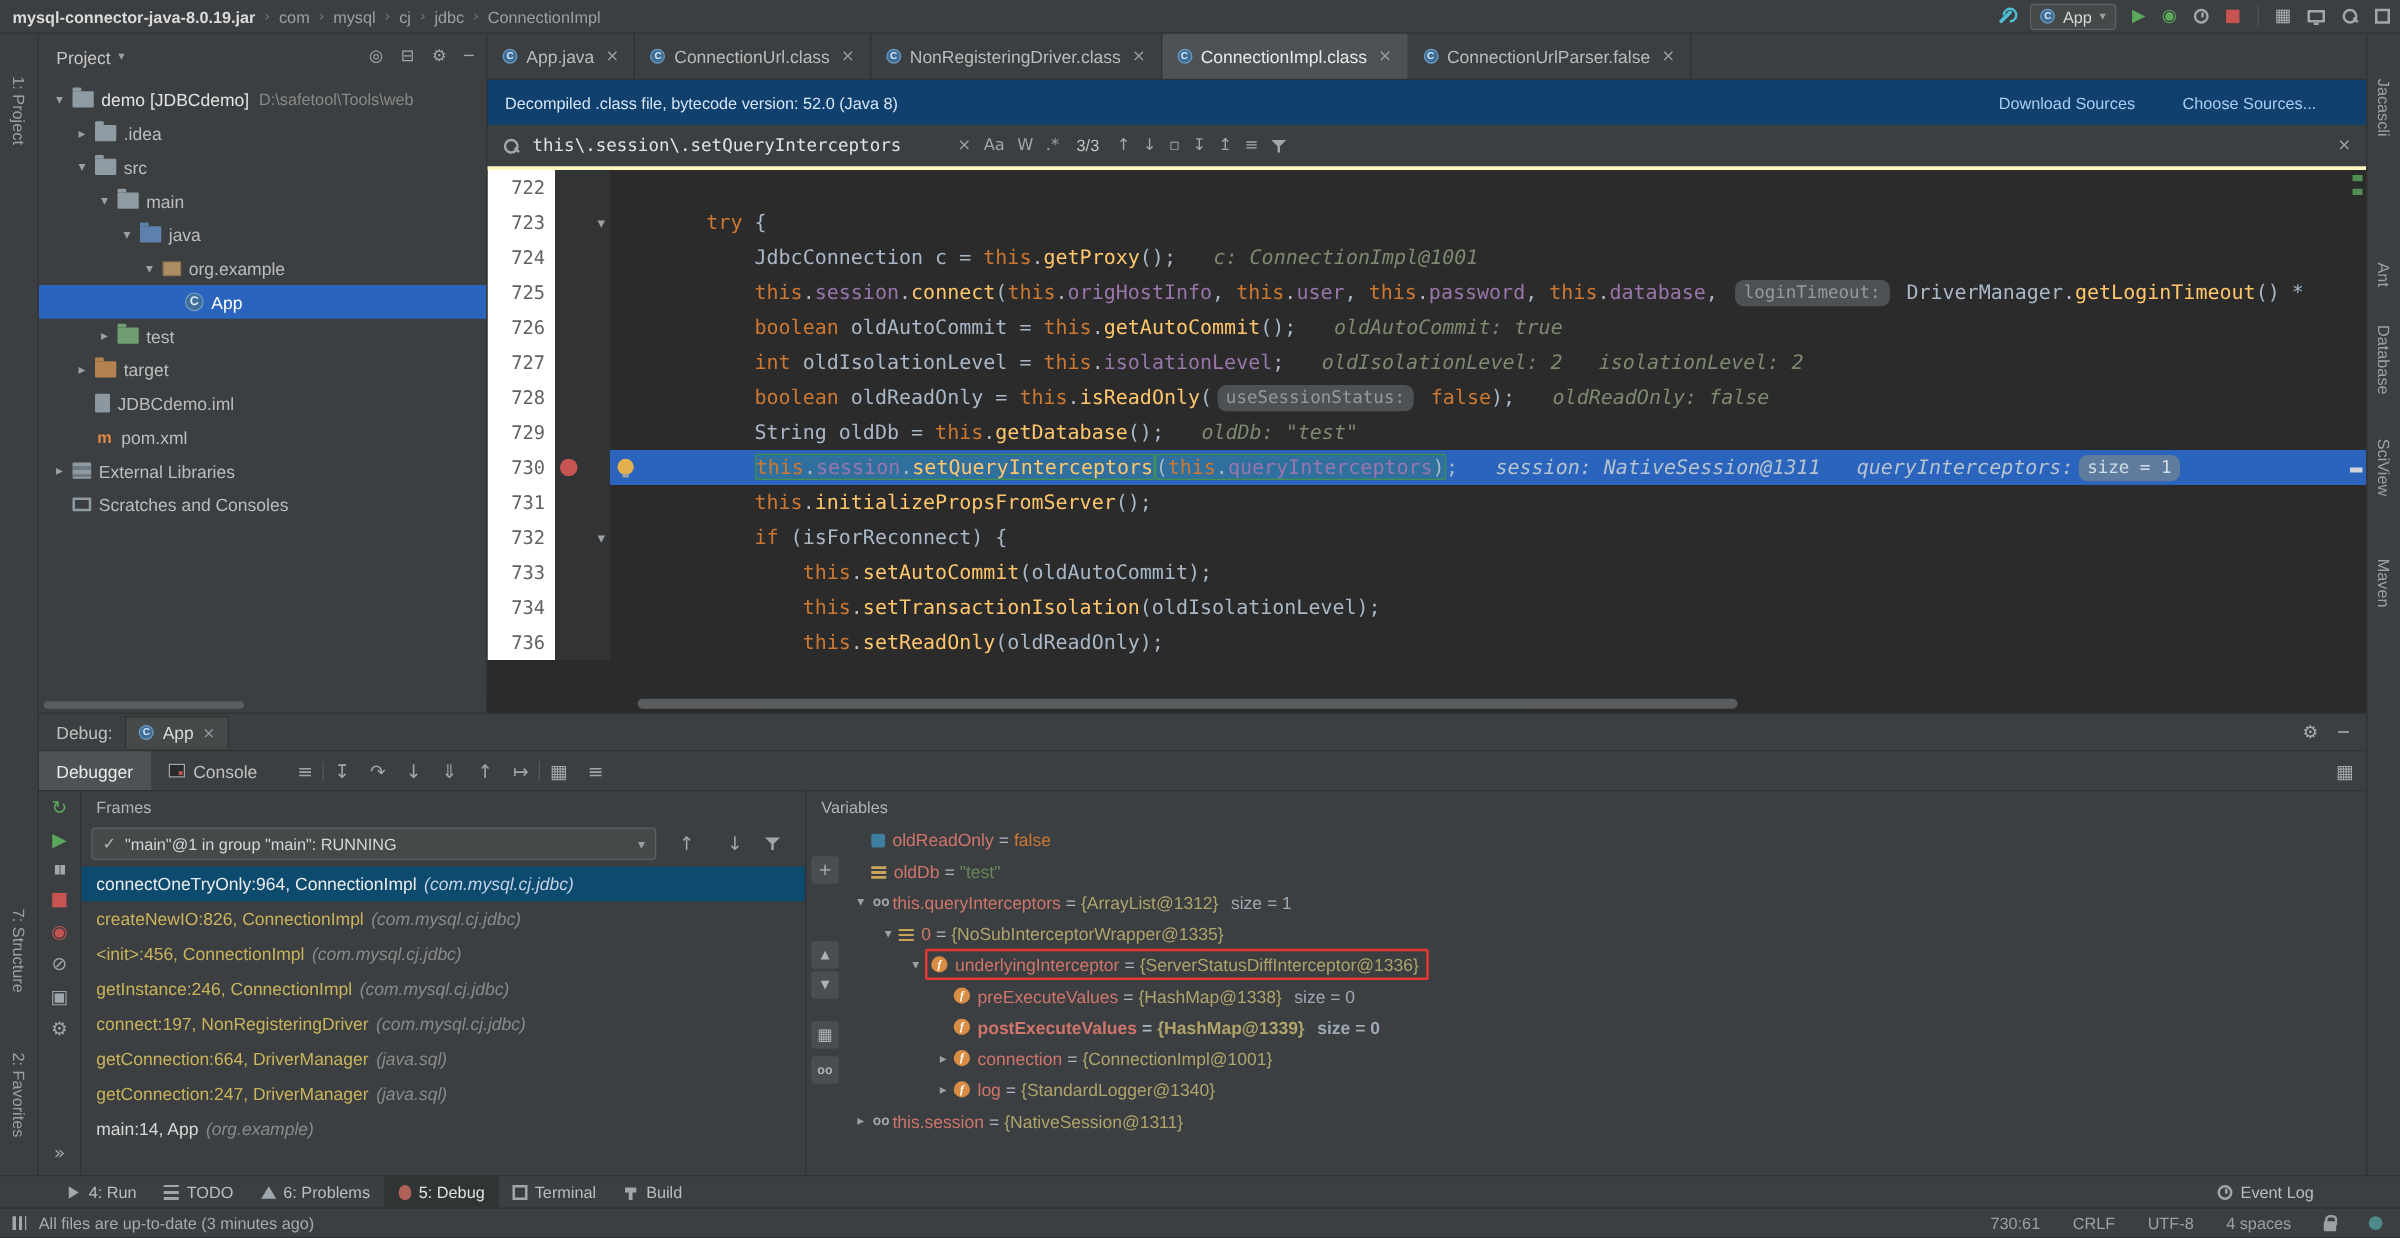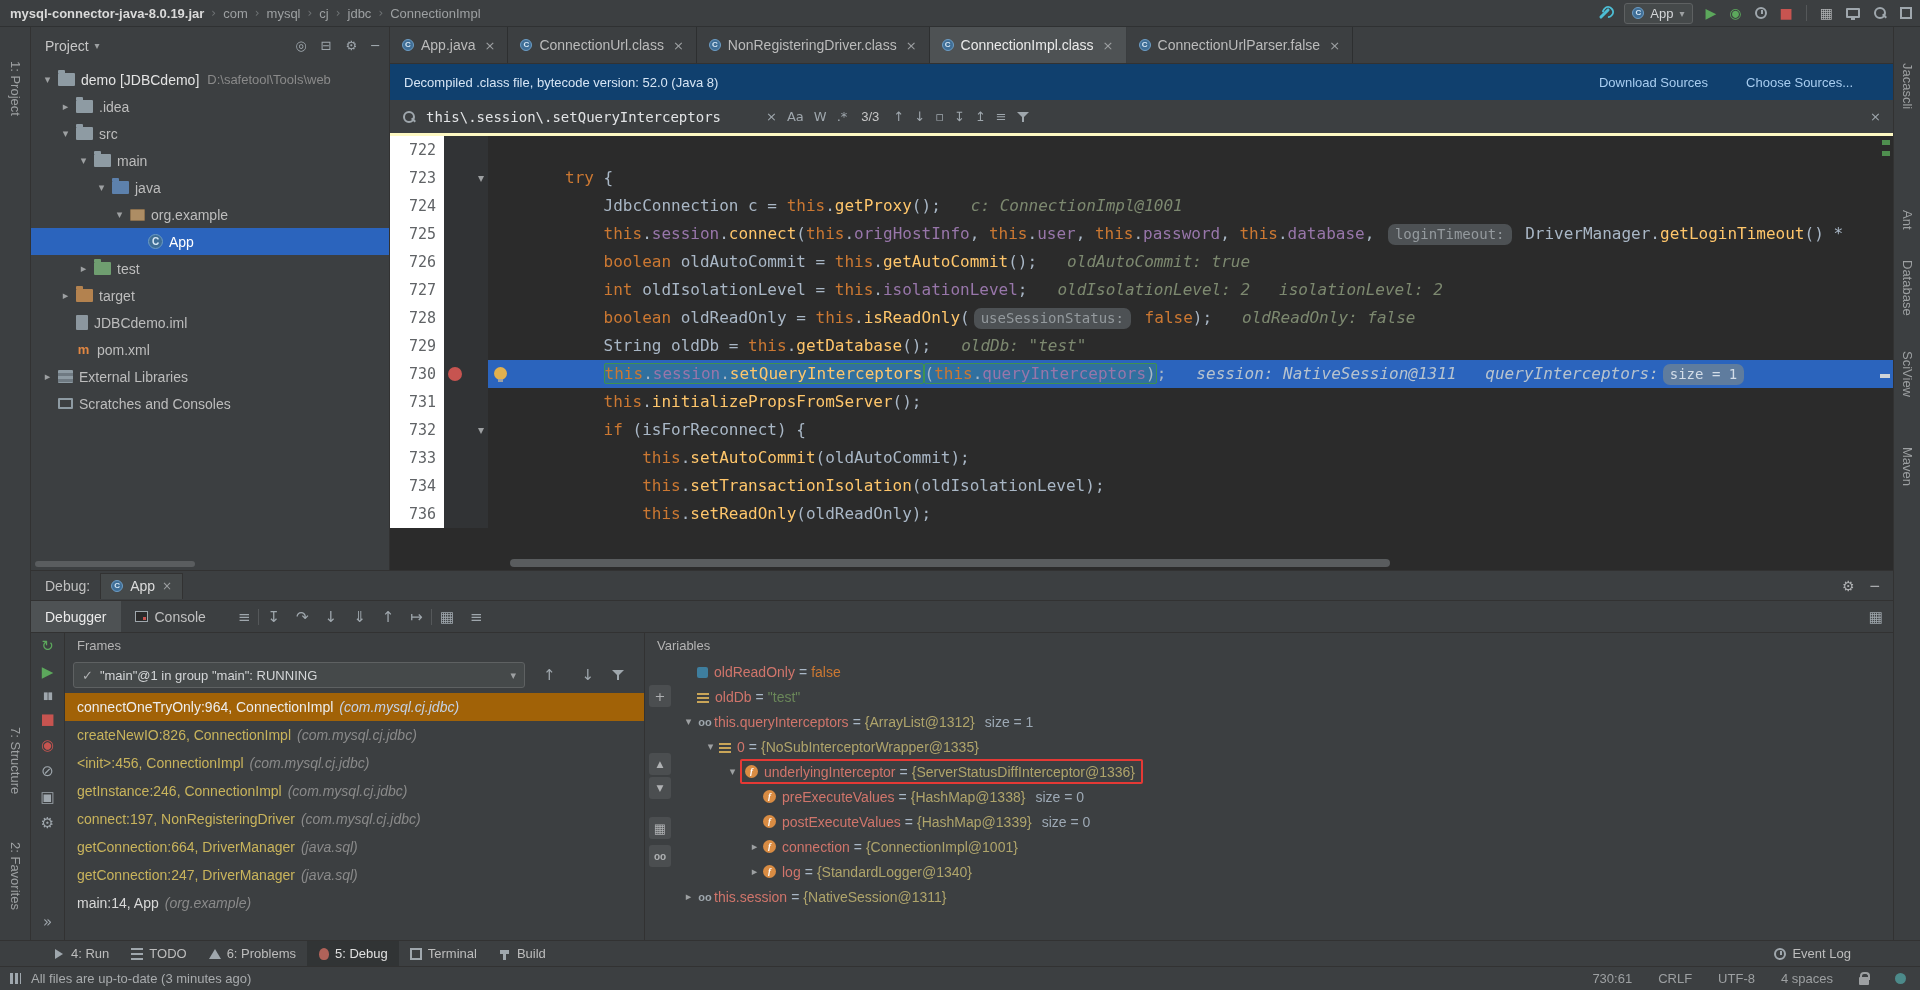--- a/index.html
+++ b/index.html
@@ -103,21 +103,21 @@
   .dbg-content{flex:1;display:flex;min-height:0}
   .dbg-lefttools{width:34px;border-right:1px solid #323232;display:flex;flex-direction:column;align-items:center;padding-top:6px;gap:11px}
   .dlt{font-size:15px;line-height:1;font-family:"DejaVu Sans",sans-serif;color:#9fa7ad}
   .frames{width:580px;border-right:1px solid #323232;display:flex;flex-direction:column}
   .panel-subhead{height:24px;display:flex;align-items:center;padding-left:12px;font-size:13px;color:#b4b4b4}
   .thread-row{height:36px;display:flex;align-items:center;padding:0 8px;gap:10px}
   .thread-dd{width:452px;height:26px;background:#45494a;border:1px solid #5e6162;border-radius:3px;display:flex;align-items:center;padding:0 8px;gap:7px;font-size:13px;color:#d4d6d8}
   .thread-dd .caret{margin-left:auto;color:#9da0a2;font-size:11px;font-family:"DejaVu Sans",sans-serif}
   .frame-list{flex:1;overflow:hidden}
   .frame-row{height:28px;display:flex;align-items:center;padding-left:12px;font-size:14px;white-space:nowrap;overflow:hidden}
-  .frame-row.selected{background:#a16207}
+  .frame-row.selected{background:#0c4a6e}
   .fmethod{color:#c9b45c}
   .frame-row.selected .fmethod{color:#ececec}
   .fpkg{color:#8a8a8a;font-style:italic;margin-left:6px}
   .frame-row.selected .fpkg{color:#c3d1e5}
   .fmethod.proj{color:#d8d8d8}
   .vars{flex:1;display:flex;min-width:0}
   .vars-tools{width:30px;display:flex;flex-direction:column;align-items:center}
   .vtbtn{width:22px;height:22px;background:#4b4e50;border-radius:3px;color:#afb1b3;font-size:13px;display:flex;align-items:center;justify-content:center;font-family:"DejaVu Sans",sans-serif}
   .vars-tree{flex:1;position:relative;padding-top:26px;overflow:hidden}
   .var-row{height:25px;display:flex;align-items:center;font-size:14px;white-space:nowrap}
@@ -580,21 +580,21 @@
                 </span>
               </div>
               <div class="var-row" style="padding-left: 72px;">
                 <span class="vchev"></span>
                 <span class="vicon vi-field"></span>
                 <span class="vname">preExecuteValues</span>
                 <span class="veq">=</span>
                 <span class="vv-obj">{HashMap@1338}</span>
                 <span class="vextra">size = 0</span>
               </div>
-              <div class="var-row" style="padding-left: 72px;">
+              <div class="var-row" style="padding-left: 72px; font-weight: bold;">
                 <span class="vchev"></span>
                 <span class="vicon vi-field"></span>
                 <span class="vname">postExecuteValues</span>
                 <span class="veq">=</span>
                 <span class="vv-obj">{HashMap@1339}</span>
                 <span class="vextra">size = 0</span>
               </div>
               <div class="var-row" style="padding-left: 72px;">
                 <span class="vchev">▸</span>
                 <span class="vicon vi-field"></span>

